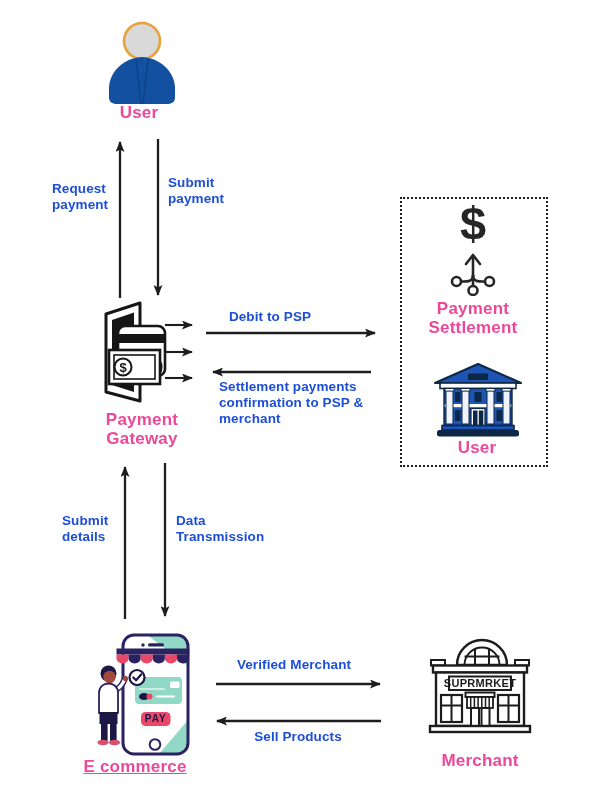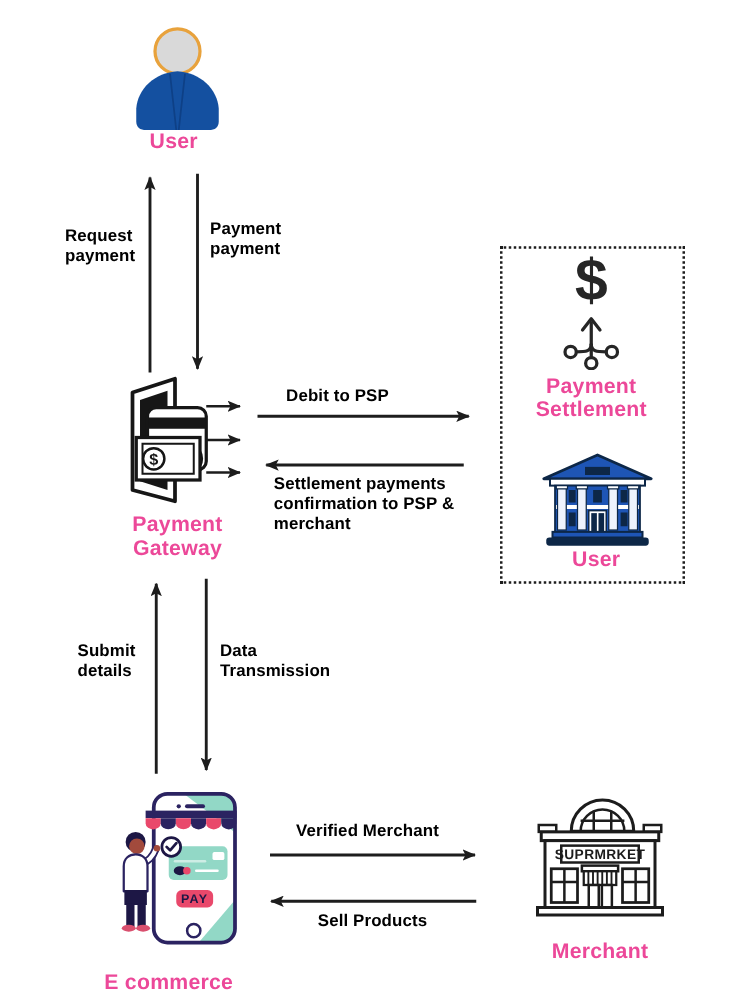--- a/index.html
+++ b/index.html
@@ -3,21 +3,21 @@
 <meta charset="utf-8">
 <style>
   * { margin:0; padding:0; box-sizing:border-box; }
   html,body { background:#ffffff; }
   body { font-family:"Liberation Sans", sans-serif; color:#1d1d1d; }
   .canvas { position:relative; width:600px; height:800px; background:#ffffff; overflow:hidden; }
   .abs { position:absolute; }
   svg.abs { display:block; }
   .nlabel { position:absolute; font-size:17px; font-weight:600; color:#ec4899;
             text-align:center; line-height:1.13; letter-spacing:.2px; }
-  .elabel { position:absolute; font-size:13.5px; font-weight:600; color:#000000;
+  .elabel { position:absolute; font-size:13.5px; font-weight:600; color:#1d4ed8;
             line-height:1.18; letter-spacing:.1px; }
   .center { text-align:center; }
   .dotted-box { position:absolute; border:2px dotted #1d1d1d; background:transparent; }
   .dollar { position:absolute; font-size:47px; font-weight:700; color:#262626;
             text-align:center; line-height:1; }
 </style>
 </head>
 <body>
 
 <div class="canvas">
@@ -62,21 +62,21 @@
   </svg>
 
   <svg class="abs" style="left:103px; top:20px;" width="78" height="86" viewBox="0 0 78 86">
     <circle cx="39" cy="21" r="18" fill="#d9d9d9" stroke="#e8a23c" stroke-width="2.6"></circle>
     <path d="M39,37 C21,38 7,51 6,67 L6,77 C6,82 9,84 14,84 L64,84 C69,84 72,82 72,77 L72,67 C71,51 57,38 39,37 Z" fill="#1450a0"></path>
     <path d="M33,39 L38,84 M45,39 L40,84" stroke="#0c3c80" stroke-width="1.4" fill="none" opacity="0.8"></path>
   </svg>
   <div class="nlabel" style="left:99px; top:103px; width:80px;">User</div>
 
   <div class="elabel" style="left:52px; top:181px; width:74px;">Request payment</div>
-  <div class="elabel" style="left:168px; top:175px; width:64px;">Payment payment</div>
+  <div class="elabel" style="left:168px; top:175px; width:64px;">Submit payment</div>
 
   <svg class="abs" style="left:102px; top:300px;" width="66" height="106" viewBox="0 0 66 106">
     <polygon points="4,14 38,3 38,101 4,92" fill="#ffffff" stroke="#161616" stroke-width="3" stroke-linejoin="round"></polygon>
     <polygon points="10,20 32,12.5 32,92 10,85" fill="#161616"></polygon>
     <rect x="16" y="26" width="47" height="50" rx="7" fill="#ffffff" stroke="#161616" stroke-width="2.6"></rect>
     <rect x="16.5" y="34" width="46" height="9" fill="#161616"></rect>
     <ellipse cx="54" cy="67" rx="5.5" ry="8.5" fill="#ffffff" stroke="#161616" stroke-width="2"></ellipse>
     <rect x="7" y="50" width="51" height="34" fill="#ffffff" stroke="#161616" stroke-width="2.6"></rect>
     <rect x="12" y="55" width="41" height="24" fill="none" stroke="#161616" stroke-width="1.6"></rect>
     <circle cx="21" cy="67" r="8.5" fill="#ffffff" stroke="#161616" stroke-width="2"></circle>
@@ -178,21 +178,21 @@
       <circle cx="23.5" cy="45.5" r="8" fill="#1d1745"></circle>
       <circle cx="24.5" cy="49" r="6.2" fill="#a24a3c"></circle>
       <path d="M14,85 L14,65 C14,58.5 18.5,55.5 23.5,55.5 C29,55.5 33,59 33,65 L33,85 Z" fill="#ffffff" stroke="#2b2361" stroke-width="1.8" stroke-linejoin="round"></path>
       <rect x="14.5" y="84" width="18" height="12" fill="#1d1745"></rect>
       <rect x="16" y="95" width="6.6" height="18.5" fill="#1d1745"></rect>
       <rect x="25" y="95" width="6.6" height="18.5" fill="#1d1745"></rect>
       <ellipse cx="18" cy="114.5" rx="5.6" ry="2.8" fill="#d94f6e"></ellipse>
       <ellipse cx="29.5" cy="114.5" rx="5.6" ry="2.8" fill="#d94f6e"></ellipse>
     </g>
   </svg>
-  <div class="nlabel" style="left:72px; top:776px; width:126px;">E commerce</div>
+  <div class="nlabel" style="left:72px; top:757px; width:126px;text-decoration:underline;">E commerce</div>
 
   <div class="elabel center" style="left:214px; top:657px; width:160px;">Verified Merchant</div>
   <div class="elabel center" style="left:214px; top:729px; width:168px;">Sell Products</div>
 
   <svg class="abs" style="left:425px; top:631px;" width="110" height="103" viewBox="0 0 110 103">
     <path d="M32,34 A25,25 0 0 1 82,34 Z" fill="#ffffff" stroke="#1c1c1c" stroke-width="2.4" stroke-linejoin="round"></path>
     <path d="M39.5,34 A17.5,17.5 0 0 1 74.5,34" fill="none" stroke="#1c1c1c" stroke-width="2"></path>
     <line x1="50" y1="17.5" x2="50" y2="34" stroke="#1c1c1c" stroke-width="2"></line>
     <line x1="64" y1="17.5" x2="64" y2="34" stroke="#1c1c1c" stroke-width="2"></line>
     <line x1="39.5" y1="25.5" x2="74.5" y2="25.5" stroke="#1c1c1c" stroke-width="2"></line>

